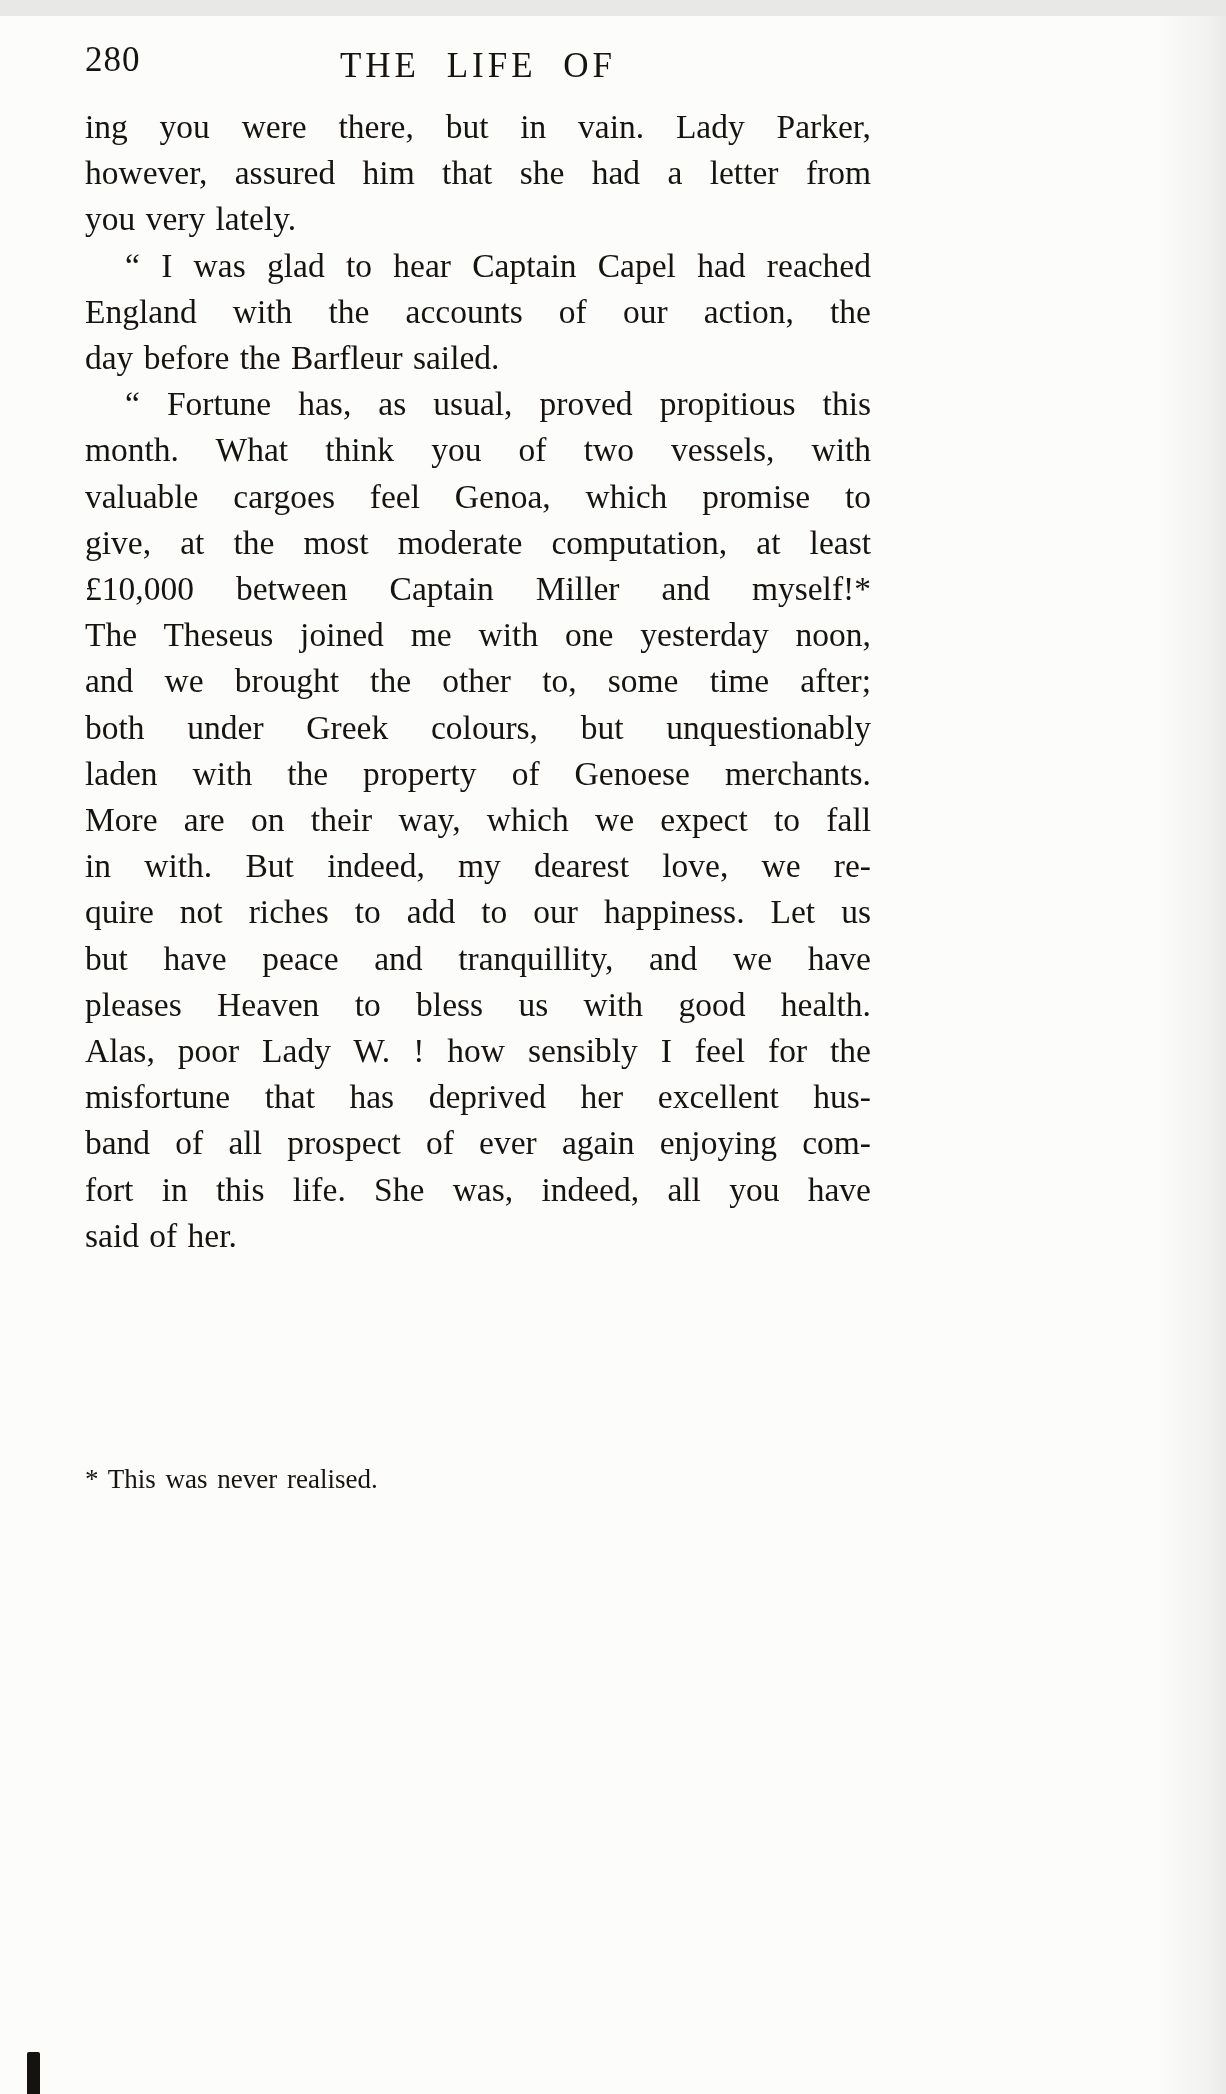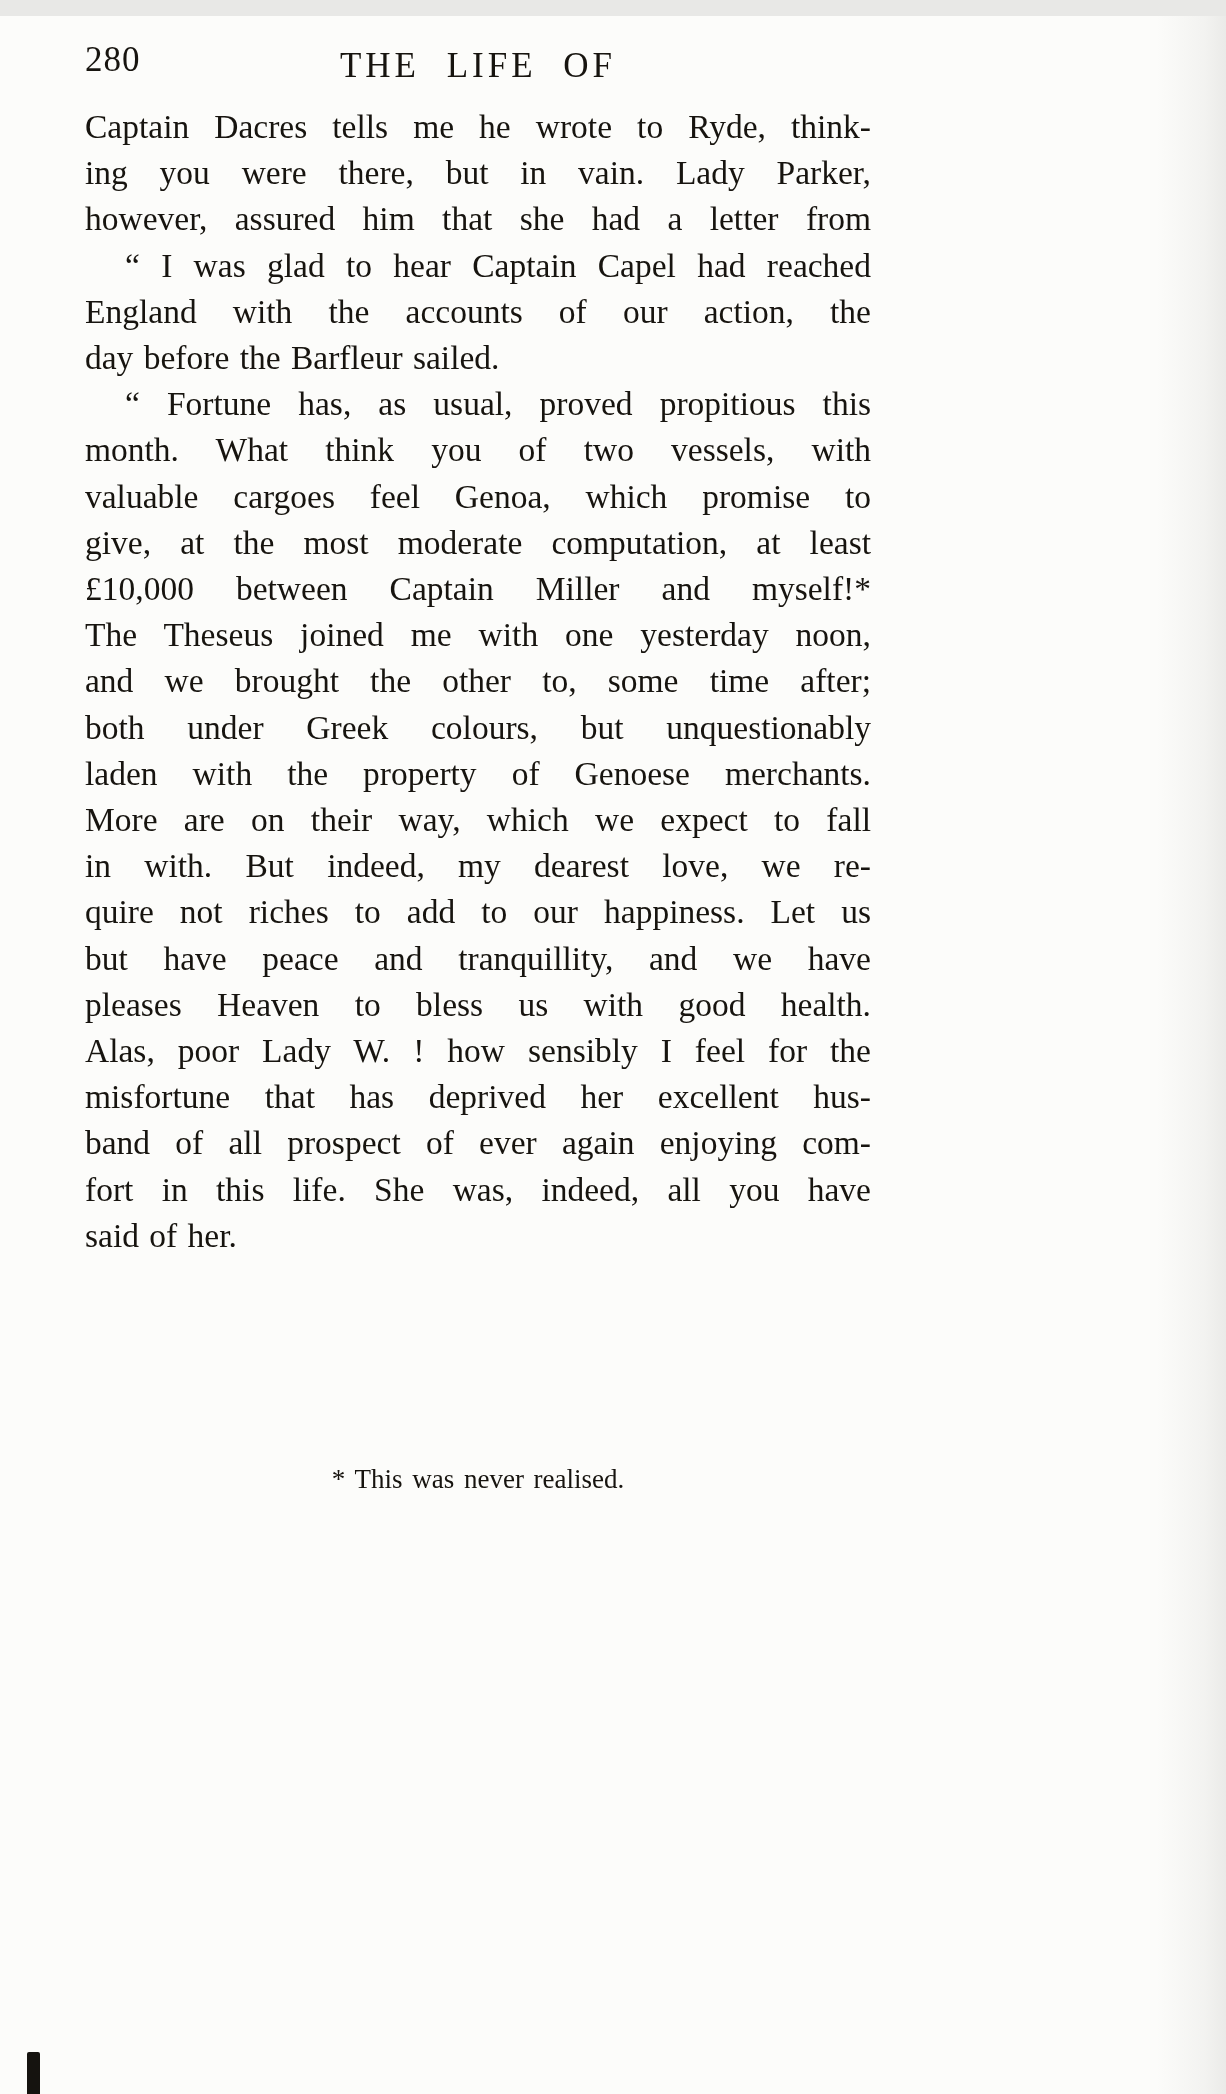--- a/index.html
+++ b/index.html
@@ -79,39 +79,39 @@
     text-align-last: left;
   }
   .line-indent {
     text-indent: 40px;
   }
   .footnote {
     position: absolute;
     top: 1448px;
     left: 85px;
     width: 786px;
-    text-align: center;
+    text-align: left;
     font-size: 27px;
     word-spacing: 3px;
   }
 </style>
 </head>
 <body>
 
 <div class="page">
 
   <div class="header-row">
     <div class="page-number">280</div>
     <div class="running-header">THE LIFE OF</div>
   </div>
 
   <div class="body-text">
-      <div class="line">Captain Dacres tells me he wrote to Ryde, think-</div>
       <div class="line">ing you were there, but in vain.  Lady Parker,</div>
       <div class="line">however, assured him that she had a letter from</div>
+      <div class="line line-last">you very lately.</div>
       <div class="line line-indent">“ I was glad to hear Captain Capel had reached</div>
       <div class="line">England with the accounts of our action, the</div>
       <div class="line line-last">day before the Barfleur sailed.</div>
       <div class="line line-indent">“ Fortune has, as usual, proved propitious this</div>
       <div class="line">month.  What think you of two vessels, with</div>
       <div class="line">valuable cargoes feel Genoa, which promise to</div>
       <div class="line">give, at the most moderate computation, at least</div>
       <div class="line">£10,000 between Captain Miller and myself!*</div>
       <div class="line">The Theseus joined me with one yesterday noon,</div>
       <div class="line">and we brought the other to, some time after;</div>

